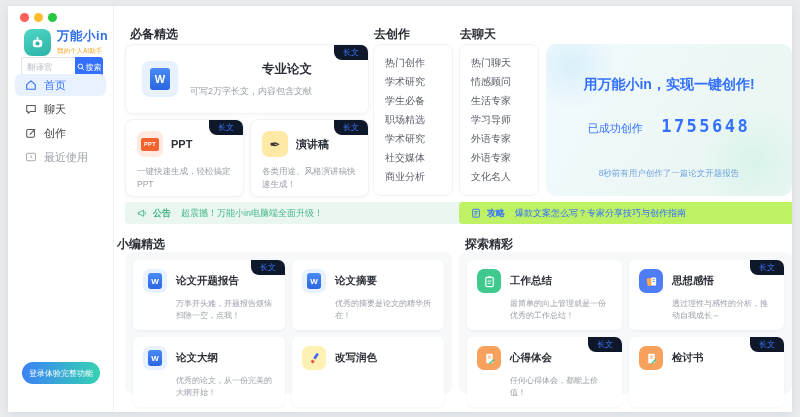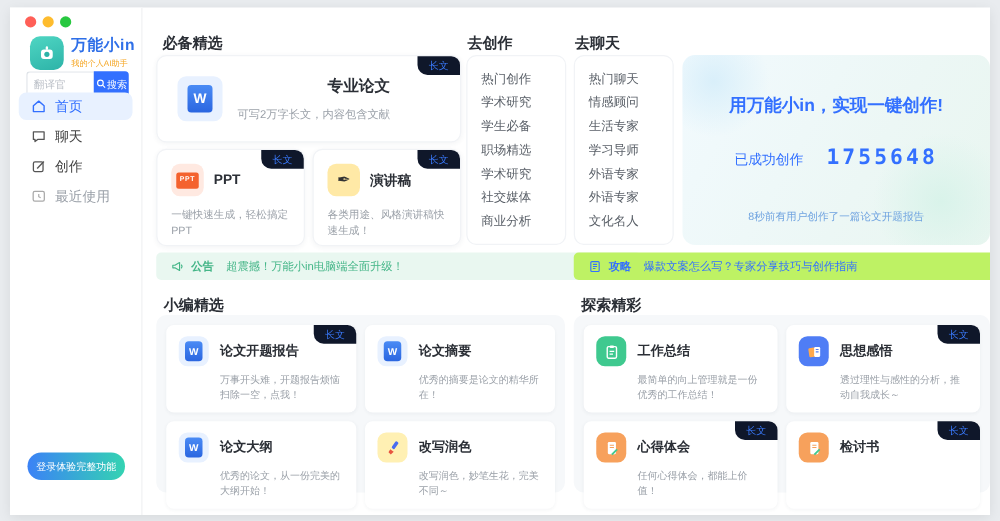--- a/index.html
+++ b/index.html
@@ -258,21 +258,21 @@
     <svg width="10" height="10" viewBox="0 0 12 12">
         <rect x="2" y="1.5" width="8" height="9.5" rx="1" fill="none" stroke="#3370FF" stroke-width="1.1"></rect>
         <line x1="4" y1="4.2" x2="8" y2="4.2" stroke="#3370FF" stroke-width="1"></line>
         <line x1="4" y1="6.2" x2="8" y2="6.2" stroke="#3370FF" stroke-width="1"></line>
         <line x1="4" y1="8.2" x2="6.5" y2="8.2" stroke="#3370FF" stroke-width="1"></line>
       </svg>
     <span class="tag">攻略</span>
     <span>爆款文案怎么写？专家分享技巧与创作指南</span>
   </div>
 
-  <div class="sec-title" style="left:123px; top:230px;">小编精选</div>
+  <div class="sec-title" style="left:109px; top:230px;">小编精选</div>
   <div class="pick left">
     <div class="pick-grid">
       <div class="pcard">
         <span class="badge">长文</span>
         <div class="pc-head">
           <div class="tile t24 tile-word">
               <div class="wpage">W</div>
             </div>
           <div class="pc-title">论文开题报告</div>
         </div>
@@ -299,21 +299,20 @@
       <div class="pcard">
         <div class="pc-head">
           <div class="tile t24 tile-brush">
             <svg width="13" height="13" viewBox="0 0 14 14">
                 <rect x="7.2" y="1" width="3" height="7" rx="1" transform="rotate(35 8.7 4.5)" fill="#4a6cf0"></rect>
                 <path d="M4.5 8 l3 2.2 L5 12.5 L3 10.5 Z" fill="#e85540"></path>
               </svg>
           </div>
           <div class="pc-title">改写润色</div>
         </div>
-        <div class="pc-desc">改写润色，妙笔生花，完美不同～</div>
       </div>
     </div>
   </div>
 
   <div class="sec-title" style="left:457px; top:230px;">探索精彩</div>
   <div class="pick right">
     <div class="pick-grid">
       <div class="pcard">
         <div class="pc-head">
           <div class="tile t24 tile-clip">

